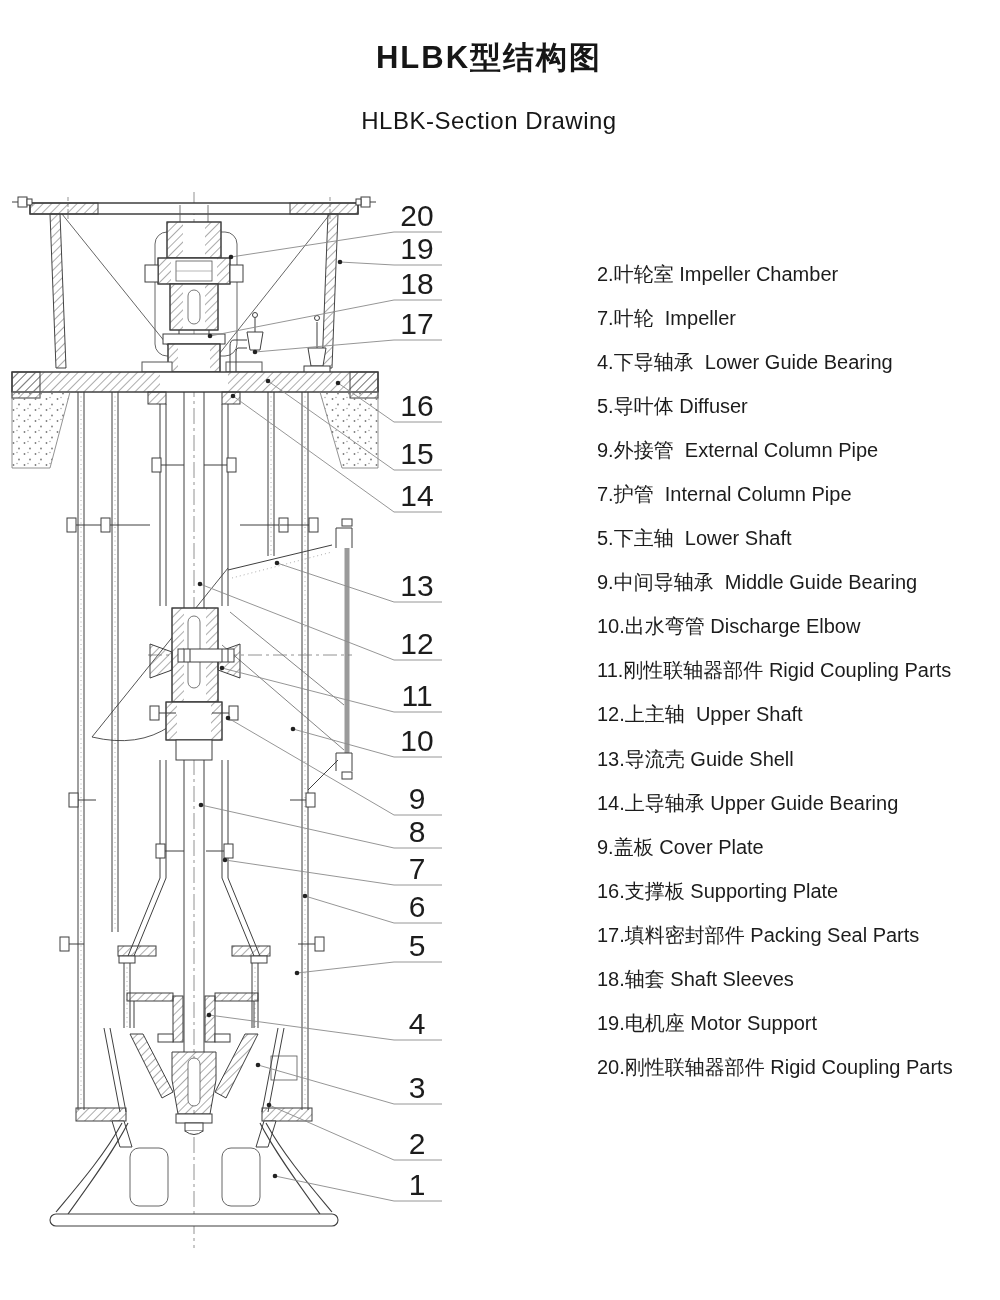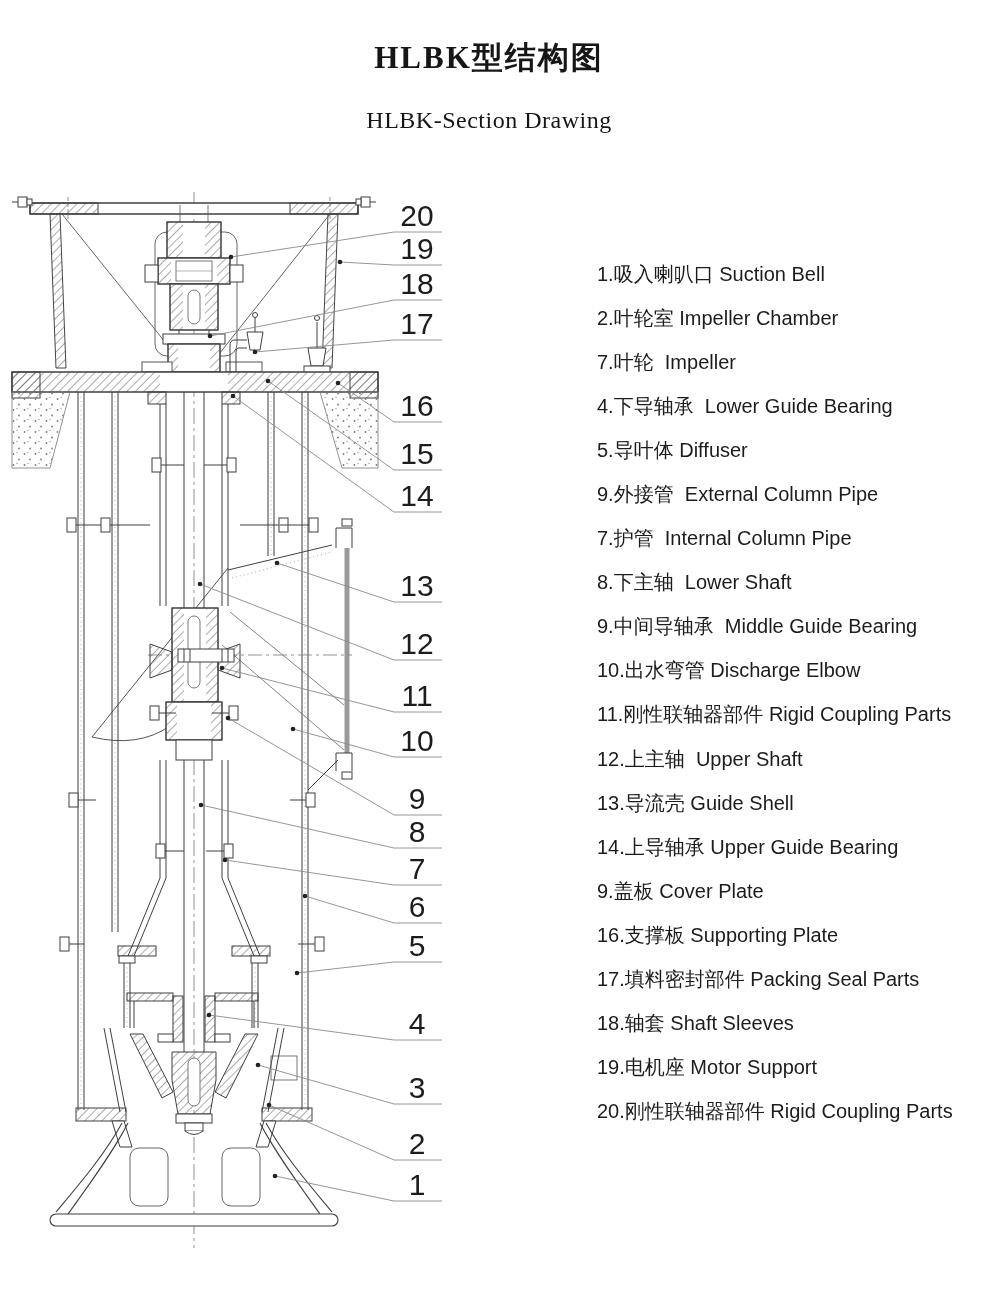--- a/index.html
+++ b/index.html
@@ -1,43 +1,42 @@
 <!DOCTYPE html>
 <html><head>
 <meta charset="utf-8">
 <style>
   html,body{margin:0;padding:0;background:#ffffff;}
   body{width:1000px;height:1300px;position:relative;overflow:hidden;
        font-family:"Liberation Sans","DejaVu Sans",sans-serif;color:#161616;}
-  .header{position:absolute;left:0;top:40px;width:978px;text-align:center;font-family:Liberation Serif, serif;}
+  .header{position:absolute;left:0;top:40px;width:978px;text-align:center;}
   .title{font-size:31px;font-weight:bold;letter-spacing:2px;line-height:36px;}
   .subtitle{font-size:24px;font-weight:normal;margin-top:31px;letter-spacing:0.5px;}
   .legend{position:absolute;left:597px;top:252px;width:400px;}
   .legend-item{height:44.1px;display:flex;align-items:center;font-size:20px;
                white-space:pre;color:#1c1c1c;}
   svg{position:absolute;left:0;top:0;}
   svg line,svg path,svg rect,svg polygon,svg polyline,svg circle{vector-effect:none;}
 </style>
 </head>
 <body>
 
 <div class="header">
   <div class="title">HLBK型结构图</div>
   <div class="subtitle">HLBK-Section Drawing</div>
 </div>
 
 <div class="legend">
-    <div class="legend-item">1.吸入喇叭口 Suction Bell</div>
     <div class="legend-item">2.叶轮室 Impeller Chamber</div>
     <div class="legend-item">7.叶轮  Impeller</div>
     <div class="legend-item">4.下导轴承  Lower Guide Bearing</div>
     <div class="legend-item">5.导叶体 Diffuser</div>
     <div class="legend-item">9.外接管  External Column Pipe</div>
     <div class="legend-item">7.护管  Internal Column Pipe</div>
-    <div class="legend-item">8.下主轴  Lower Shaft</div>
+    <div class="legend-item">5.下主轴  Lower Shaft</div>
     <div class="legend-item">9.中间导轴承  Middle Guide Bearing</div>
     <div class="legend-item">10.出水弯管 Discharge Elbow</div>
     <div class="legend-item">11.刚性联轴器部件 Rigid Coupling Parts</div>
     <div class="legend-item">12.上主轴  Upper Shaft</div>
     <div class="legend-item">13.导流壳 Guide Shell</div>
     <div class="legend-item">14.上导轴承 Upper Guide Bearing</div>
     <div class="legend-item">9.盖板 Cover Plate</div>
     <div class="legend-item">16.支撑板 Supporting Plate</div>
     <div class="legend-item">17.填料密封部件 Packing Seal Parts</div>
     <div class="legend-item">18.轴套 Shaft Sleeves</div>

